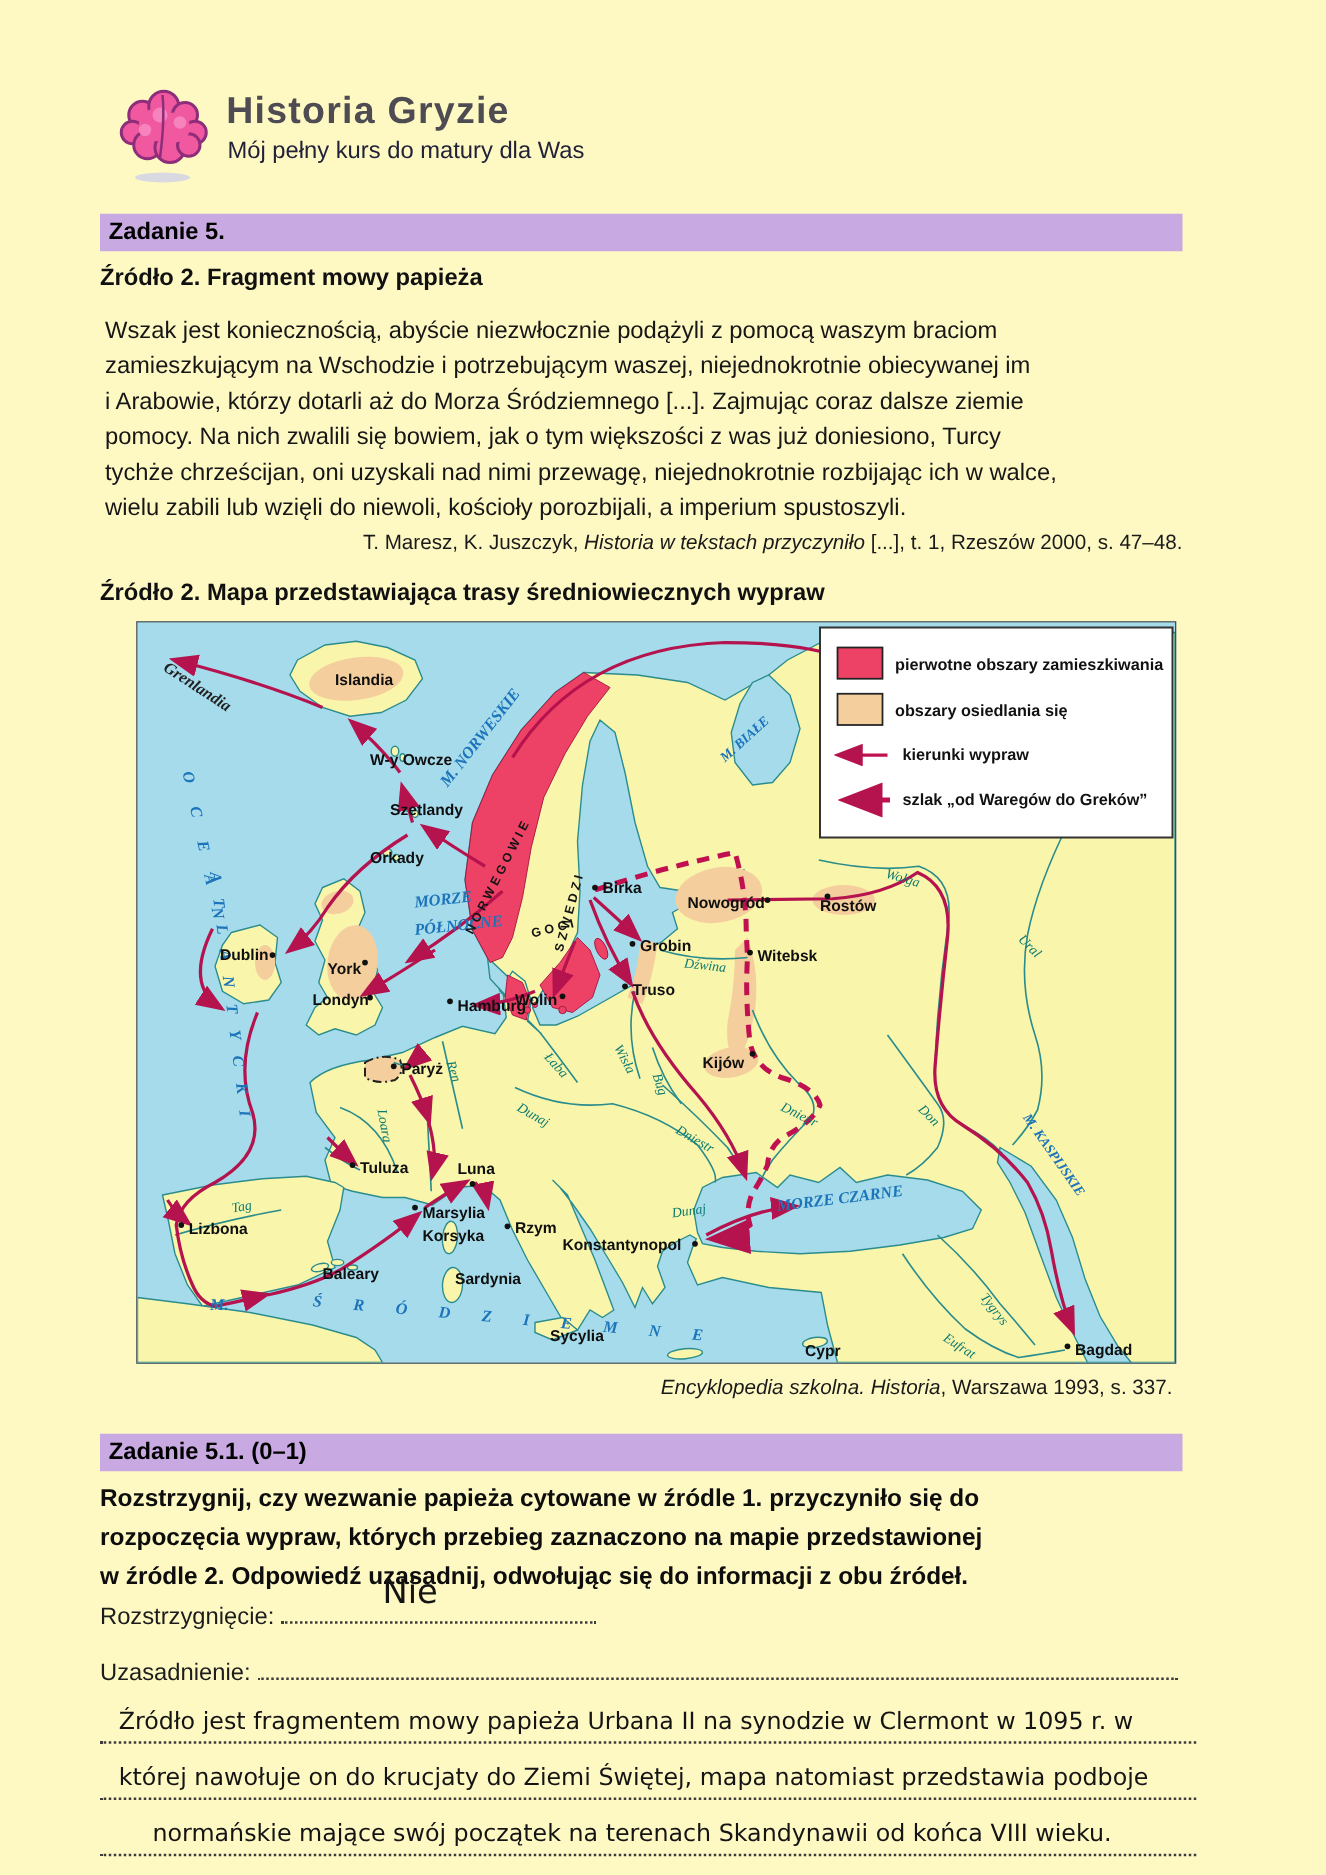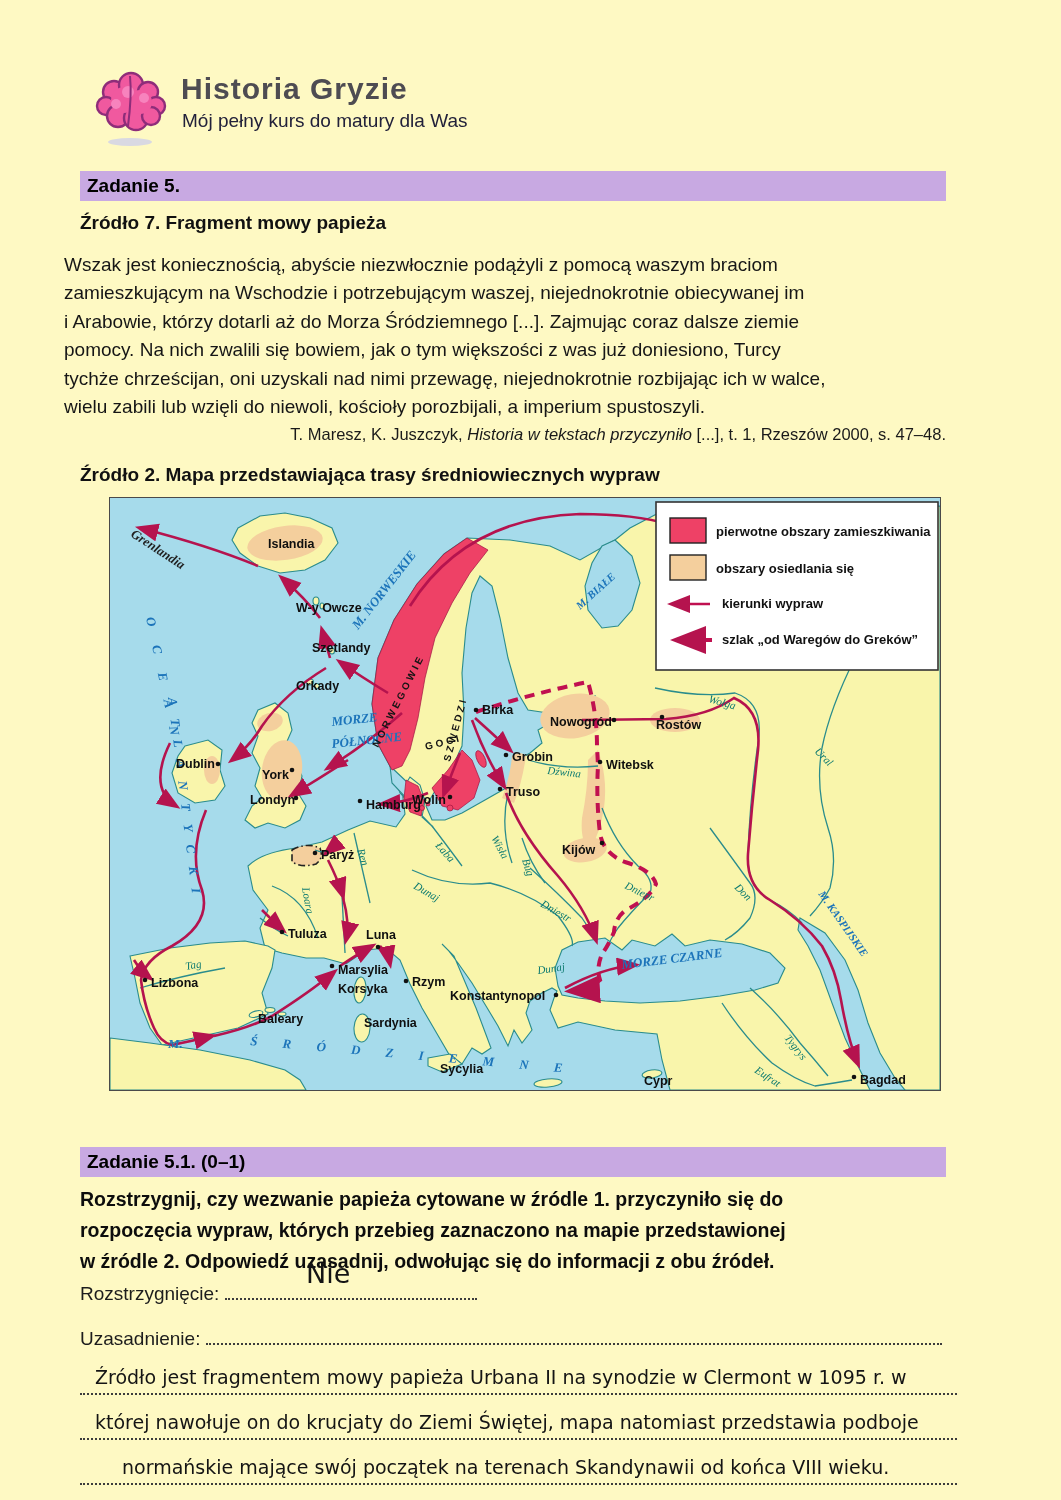--- a/index.html
+++ b/index.html
@@ -77,23 +77,23 @@
       <path d="M40 10 Q42 30 38 60" stroke="#8e2d7a" stroke-width="2" fill="none"></path>
     </svg>
   </div>
   <div class="abs brand-title" style="left:181px;top:72px;">Historia Gryzie</div>
   <div class="abs brand-sub" style="left:182px;top:106px;">Mój pełny kurs do matury dla Was</div>
 
   <div class="abs bar" style="left:80px;top:171px;width:866px;">
     <span>Zadanie 5.</span>
   </div>
 
-  <div class="abs src-title" style="left:80px;top:212px;">Źródło 7. Fragment mowy papieża</div>
-
-  <div class="abs para" style="left:64px;top:251px;width:880px;">
+  <div class="abs src-title" style="left:80px;top:212px;">Źródło 2. Fragment mowy papieża</div>
+
+  <div class="abs para" style="left:84px;top:251px;width:880px;">
     <div>Wszak jest koniecznością, abyście niezwłocznie podążyli z pomocą waszym braciom</div>
     <div>zamieszkującym na Wschodzie i potrzebującym waszej, niejednokrotnie obiecywanej im</div>
     <div>i Arabowie, którzy dotarli aż do Morza Śródziemnego [...]. Zajmując coraz dalsze ziemie</div>
     <div>pomocy. Na nich zwalili się bowiem, jak o tym większości z was już doniesiono, Turcy</div>
     <div>tychże chrześcijan, oni uzyskali nad nimi przewagę, niejednokrotnie rozbijając ich w walce,</div>
     <div>wielu zabili lub wzięli do niewoli, kościoły porozbijali, a imperium spustoszyli.</div>
   </div>
 
   <div class="abs cite" style="left:80px;top:425px;width:866px;">
     <span>T. Maresz, K. Juszczyk, </span><span class="it">Historia w tekstach przyczyniło</span><span> [...], t. 1, Rzeszów 2000, s. 47–48.</span>
@@ -327,20 +327,23 @@
         <path d="M600,106 L562,106" stroke="#c01050" stroke-width="2.6" marker-end="url(#ah)"></path>
         <path d="M602,142 L568,142" stroke="#c01050" stroke-width="4" stroke-dasharray="8 6" marker-end="url(#ah)"></path>
         <text class="lg-text" x="606" y="38">pierwotne obszary zamieszkiwania</text>
         <text class="lg-text" x="606" y="75">obszary osiedlania się</text>
         <text class="lg-text" x="612" y="110">kierunki wypraw</text>
         <text class="lg-text" x="612" y="146">szlak „od Waregów do Greków”</text>
       </g>
     </svg>
   </div>
 
+  <div class="abs cite" style="left:80px;top:1101px;width:858px;">
+    <span class="it">Encyklopedia szkolna. Historia</span><span>, Warszawa 1993, s. 337.</span>
+  </div>
 
   <div class="abs bar" style="left:80px;top:1147px;width:866px;">
     <span>Zadanie 5.1. (0–1)</span>
   </div>
 
   <div class="abs question" style="left:80px;top:1184px;width:840px;">
     <div>Rozstrzygnij, czy wezwanie papieża cytowane w źródle 1. przyczyniło się do</div>
     <div>rozpoczęcia wypraw, których przebieg zaznaczono na mapie przedstawionej</div>
     <div>w źródle 2. Odpowiedź uzasadnij, odwołując się do informacji z obu źródeł.</div>
   </div>

